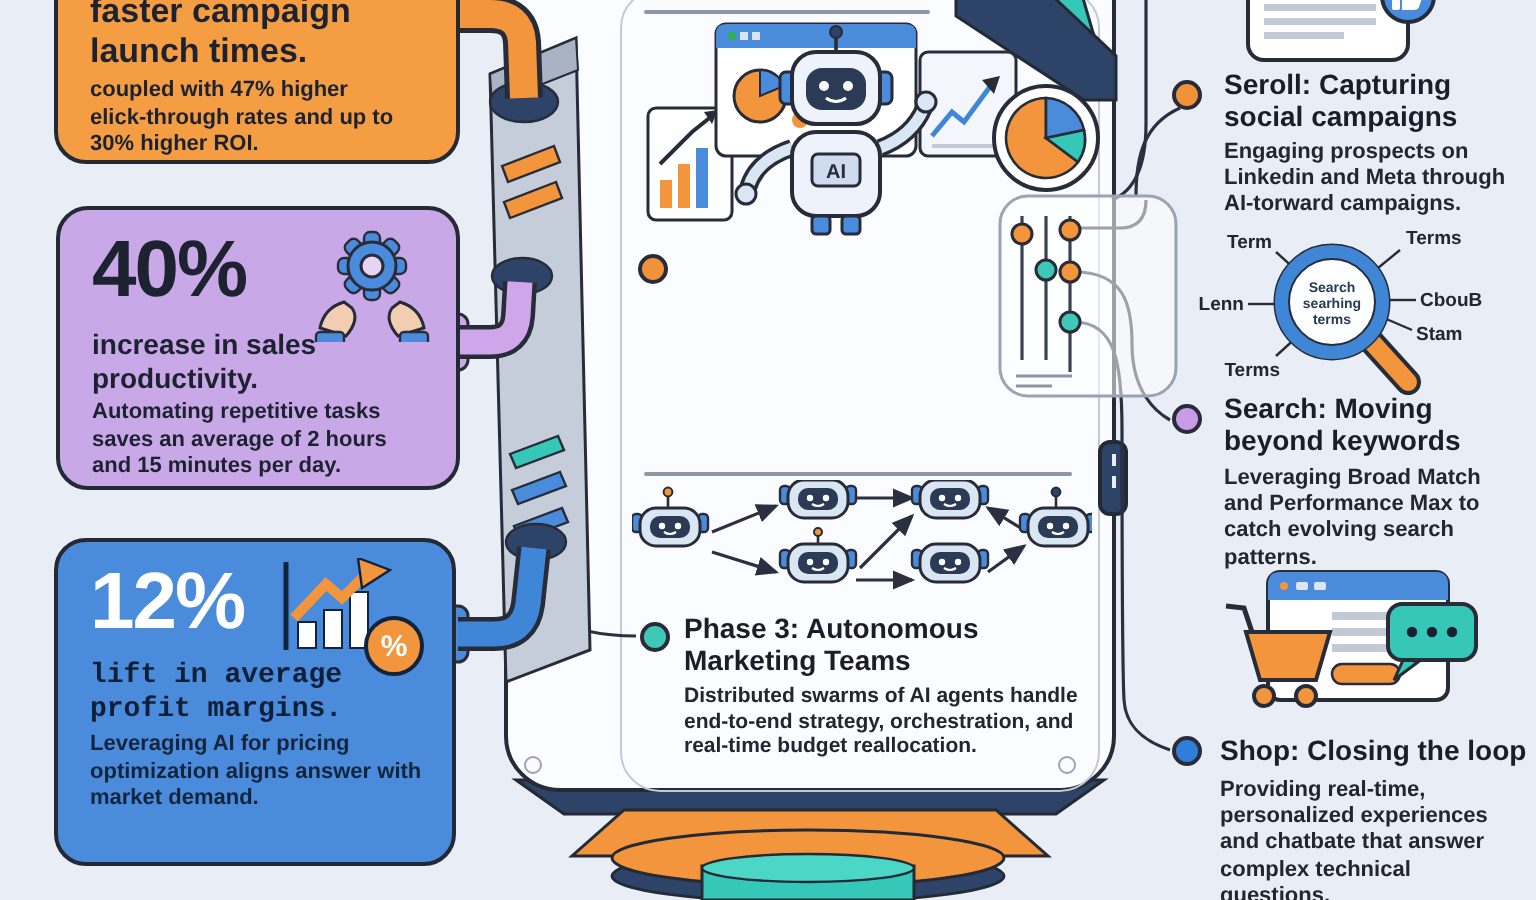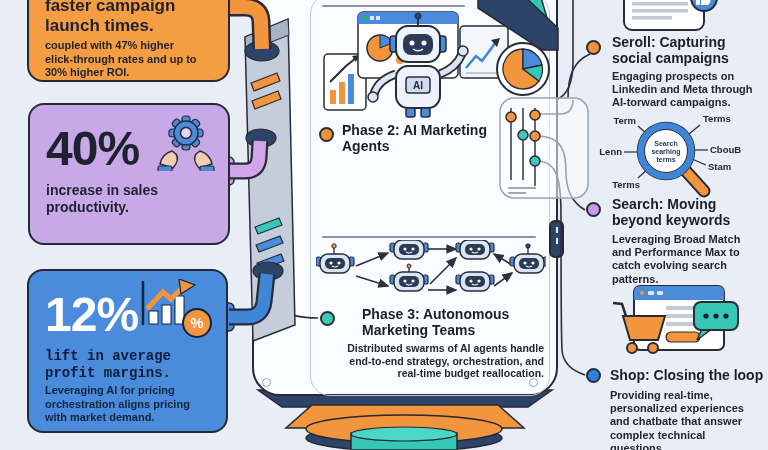--- a/index.html
+++ b/index.html
@@ -4,21 +4,21 @@
 <style>
   html,body{margin:0;padding:0;}
   .stage{position:relative;width:768px;height:450px;overflow:hidden;background:#e9edf6;
          font-family:"Liberation Sans",sans-serif;color:#1d2230;}
   .abs{position:absolute;}
   
   .card{position:absolute;border:2px solid #242936;border-radius:16px;box-sizing:border-box;}
   .card-orange{background:#f49d42;}
   .card-purple{background:#c9a8e8;}
   .card-blue{background:#4a8bdb;}
-  .stat-value{font-size:48px;font-weight:bold;letter-spacing:-1px;line-height:1;margin-top:10px;}
+  .stat-value{font-size:40px;font-weight:bold;letter-spacing:-1px;line-height:1;}
   .stat-head{font-size:14px;font-weight:bold;line-height:1.18;}
   .stat-body{font-size:11px;font-weight:bold;line-height:1.24;margin-top:3px;}
   
   .panel{position:absolute;left:252px;top:-34px;width:306px;height:430px;background:#fbfcff;
          border:2px solid #262b38;border-radius:28px;box-sizing:border-box;}
   .panel-screen{position:absolute;left:56px;top:26px;width:238px;height:400px;
                 border:1.5px solid #c2c9d6;border-radius:20px;}
   .topline{position:absolute;left:322px;top:5px;width:143px;height:2px;background:#8d95a8;border-radius:2px;}
   .sepline{position:absolute;left:322px;top:236px;width:214px;height:2px;background:#8d95a8;border-radius:2px;}
   .screw{position:absolute;width:7px;height:7px;border:1.5px solid #9aa2b4;border-radius:50%;}
@@ -120,21 +120,20 @@
       <circle cx="145" cy="41" r="5" fill="#dbe6f5" stroke="#272c38" stroke-width="1.5"></circle>
       <rect x="78" y="56" width="44" height="42" rx="12" fill="#eef3fb" stroke="#272c38" stroke-width="2"></rect>
       <rect x="88" y="67" width="24" height="16" rx="3" fill="#cfdcf0" stroke="#272c38" stroke-width="1.5"></rect>
       <text x="100" y="79" text-anchor="middle" font-size="10" font-weight="bold" fill="#272c38">AI</text>
       <rect x="88" y="98" width="9" height="9" rx="2" fill="#4a8bdb" stroke="#272c38" stroke-width="1.5"></rect>
       <rect x="103" y="98" width="9" height="9" rx="2" fill="#4a8bdb" stroke="#272c38" stroke-width="1.5"></rect>
     </g>
   </svg>
 
   <div class="bullet" style="left:319px;top:127px;background:#f0923a;"></div>
-  <div class="abs h-title" style="left:342px;top:122px;width:168px;">Phase 2: AI Marketing Agents</div>
 
   <svg class="abs" style="left:316px;top:240px;" width="230" height="64" viewBox="0 0 230 64">
     <defs>
       <marker id="ah" markerWidth="8" markerHeight="8" refX="6" refY="3" orient="auto">
         <path d="M0,0 L7,3 L0,6 Z" fill="#2b3040"></path>
       </marker>
       <g id="bot">
         <rect x="-4" y="3" width="5" height="9" rx="2" fill="#4a8bdb" stroke="#272c38" stroke-width="1.2"></rect>
         <rect x="29" y="3" width="5" height="9" rx="2" fill="#4a8bdb" stroke="#272c38" stroke-width="1.2"></rect>
         <rect x="0" y="0" width="30" height="19" rx="8" fill="#dbe6f5" stroke="#272c38" stroke-width="1.5"></rect>
@@ -161,22 +160,22 @@
       <circle cx="93" cy="26" r="2" fill="#f2953c" stroke="#272c38" stroke-width="1"></circle>
     <use href="#bot" x="4" y="14"></use>
     <use href="#bot" x="78" y="0"></use>
     <use href="#bot" x="78" y="32"></use>
     <use href="#bot" x="144" y="0"></use>
     <use href="#bot" x="144" y="32"></use>
     <use href="#bot" x="198" y="14"></use>
   </svg>
 
   <div class="bullet" style="left:320px;top:311px;background:#3fc8b8;"></div>
-  <div class="abs h-title" style="left:362px;top:306px;width:175px;">Phase 3: Autonomous Marketing Teams</div>
-  <div class="abs h-body small-body" style="left:342px;top:338px;width:202px;text-align:right;">Distributed swarms of AI agents handle end-to-end strategy, orchestration, and real-time budget reallocation.</div>
+  <div class="abs h-title" style="left:342px;top:306px;width:175px;">Phase 3: Autonomous Marketing Teams</div>
+  <div class="abs h-body small-body" style="left:342px;top:338px;width:202px;">Distributed swarms of AI agents handle end-to-end strategy, orchestration, and real-time budget reallocation.</div>
 
   <svg class="abs" style="left:494px;top:40px;" width="58" height="58" viewBox="0 0 58 58">
     <circle cx="29" cy="29" r="26" fill="#ffffff" stroke="#272c38" stroke-width="2"></circle>
     <path d="M29,29 L29,9 A20,20 0 1 0 45,41 Z" fill="#f2953c" stroke="#272c38" stroke-width="1.3"></path>
     <path d="M29,29 L29,9 A20,20 0 0 1 48,25 Z" fill="#4a8bdb" stroke="#272c38" stroke-width="1.3"></path>
     <path d="M29,29 L48,25 A20,20 0 0 1 45,41 Z" fill="#35c8b8" stroke="#272c38" stroke-width="1.3"></path>
   </svg>
 
   <svg class="abs" style="left:498px;top:92px;" width="100" height="112" viewBox="0 0 100 112">
     <rect x="2" y="6" width="88" height="100" rx="14" fill="rgba(255,255,255,0.55)" stroke="#9aa2b4" stroke-width="1.5"></rect>
@@ -234,36 +233,37 @@
         <rect x="44" y="5" width="8" height="34" rx="3" fill="#4a8bdb" stroke="#272c38" stroke-width="1.2"></rect>
         <circle cx="48" cy="22" r="12" fill="#4a8bdb" stroke="#272c38" stroke-width="1.5"></circle>
         <circle cx="48" cy="22" r="5.5" fill="#e5d4f2" stroke="#272c38" stroke-width="1.5"></circle>
       </g>
       <path d="M34,40 q-10,3 -12,13 l13,4 q7,-8 3,-14 z" fill="#f3cdb2" stroke="#272c38" stroke-width="1.5"></path>
       <path d="M62,40 q10,3 12,13 l-13,4 q-7,-8 -3,-14 z" fill="#f3cdb2" stroke="#272c38" stroke-width="1.5"></path>
       <rect x="20" y="55" width="14" height="7" rx="2" fill="#4a8bdb" stroke="#272c38" stroke-width="1.2"></rect>
       <rect x="62" y="55" width="14" height="7" rx="2" fill="#4a8bdb" stroke="#272c38" stroke-width="1.2"></rect>
     </svg>
     <div class="stat-head" style="margin-top:9px;width:140px;">increase in sales productivity.</div>
+    <div class="stat-body" style="width:158px;">Automating repetitive tasks saves an average of 2 hours and 15 minutes per day.</div>
   </div>
 
   <div class="card card-blue" style="left:27px;top:269px;width:201px;height:164px;padding:10px 10px 0 16px;">
     <div class="stat-value" style="color:#ffffff;">12%</div>
     <svg class="abs" style="left:104px;top:8px;" width="86" height="62" viewBox="0 0 86 62">
       <line x1="10" y1="2" x2="10" y2="46" stroke="#10233f" stroke-width="2.5"></line>
       <rect x="16" y="32" width="9" height="13" fill="#ffffff" stroke="#10233f" stroke-width="1"></rect>
       <rect x="29" y="26" width="9" height="19" fill="#ffffff" stroke="#10233f" stroke-width="1"></rect>
       <rect x="42" y="17" width="9" height="28" fill="#ffffff" stroke="#10233f" stroke-width="1"></rect>
       <path d="M14,30 L30,13 L38,20 L50,8" fill="none" stroke="#f2953c" stroke-width="5"></path>
       <path d="M46,0 L62,6 L48,15 Z" fill="#f2953c" stroke="#10233f" stroke-width="1.2"></path>
       <circle cx="64" cy="44" r="14" fill="#f2953c" stroke="#10233f" stroke-width="2"></circle>
       <text x="64" y="49" text-anchor="middle" font-size="15" font-weight="bold" fill="#ffffff">%</text>
     </svg>
     <div class="stat-head" style="margin-top:9px;width:170px;color:#0f1f38;font-family:Liberation Mono, monospace;">lift in average profit margins.</div>
-    <div class="stat-body" style="width:168px;color:#13253d;">Leveraging AI for pricing orchestration aligns pricing with market demand.</div>
+    <div class="stat-body" style="width:168px;color:#13253d;">Leveraging AI for pricing optimization aligns answer with market demand.</div>
   </div>
 
   <svg class="abs" style="left:616px;top:-16px;" width="112" height="48" viewBox="0 0 112 48">
     <rect x="8" y="2" width="80" height="44" rx="8" fill="#ffffff" stroke="#272c38" stroke-width="2"></rect>
     <circle cx="17" cy="10" r="2.2" fill="#f2953c"></circle>
       <circle cx="24" cy="10" r="2.2" fill="#4a8bdb"></circle>
       <circle cx="31" cy="10" r="2.2" fill="#4a8bdb"></circle>
     <rect x="16" y="18" width="56" height="3.5" fill="#c3cad7"></rect>
     <rect x="16" y="25" width="56" height="3.5" fill="#c3cad7"></rect>
     <rect x="16" y="32" width="40" height="3.5" fill="#c3cad7"></rect>

